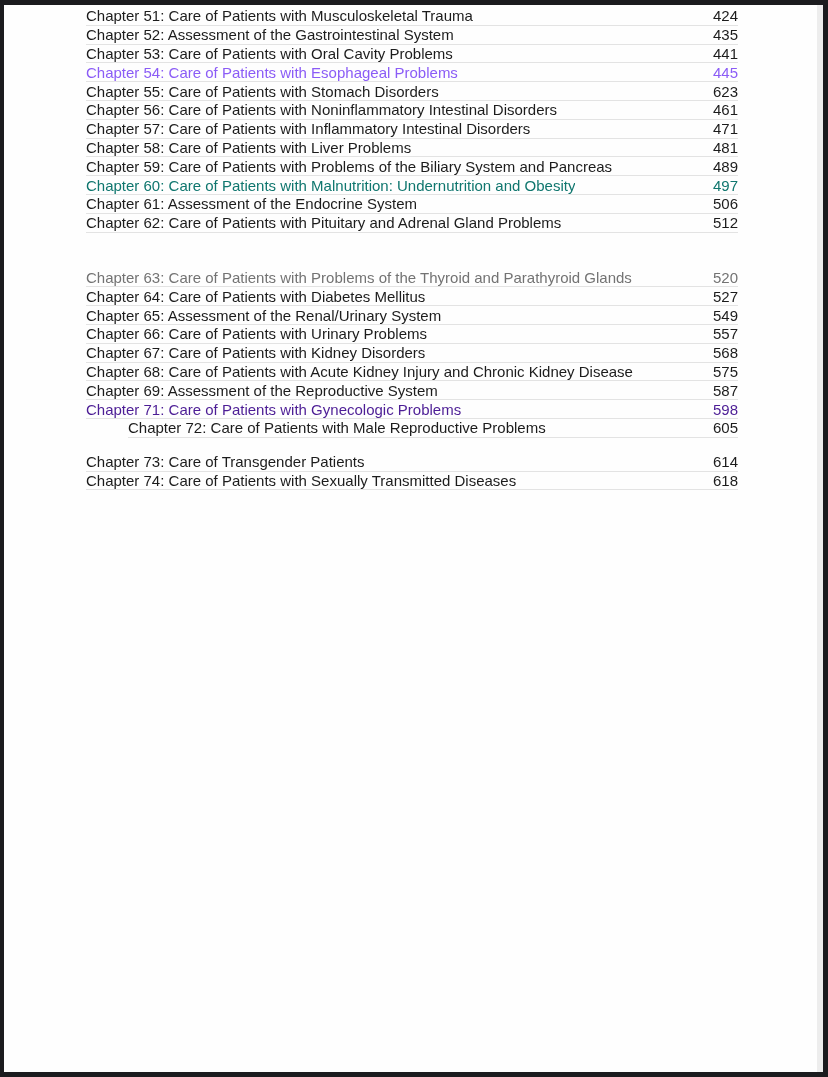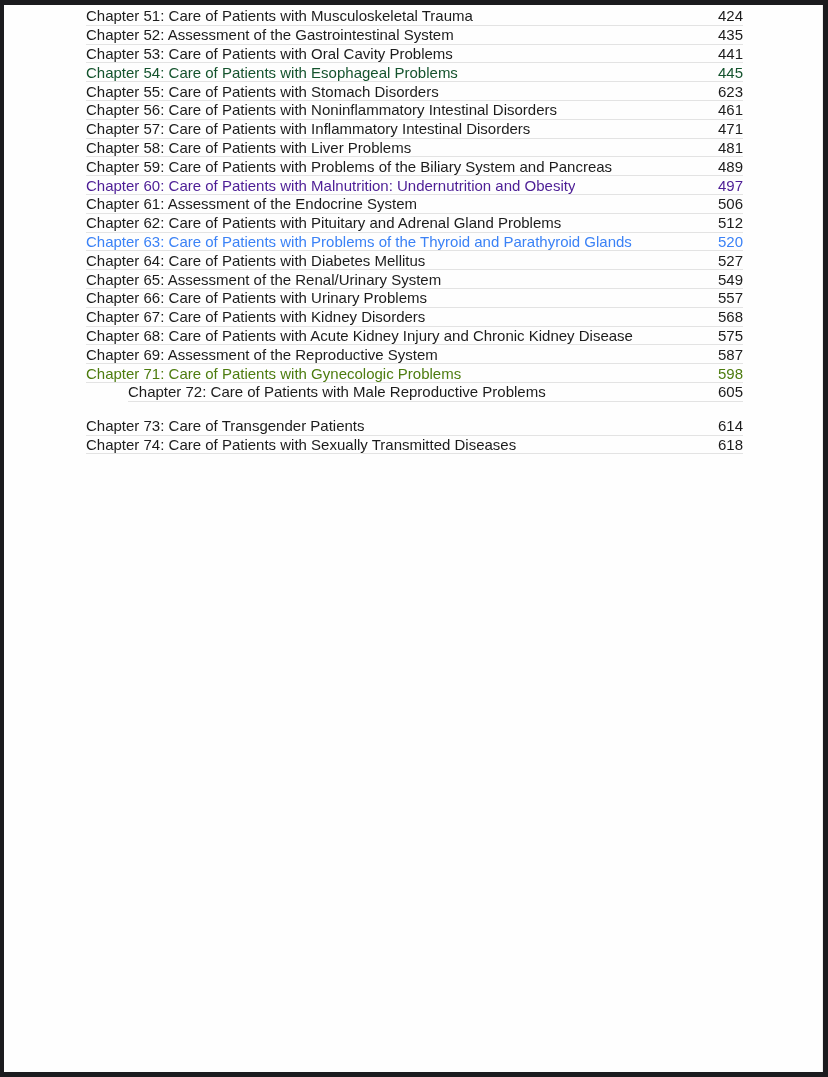--- a/index.html
+++ b/index.html
@@ -14,21 +14,21 @@
     overflow: hidden;
     font-family: "Liberation Sans", "DejaVu Sans", sans-serif;
   }
   .doc-page {
     position: absolute;
     top: 5px;
     left: 4px;
     right: 5px;
     bottom: 5px;
     background: #fefefe;
-    border-right: 1px solid #ec4899;
+    border-right: 6px solid #ec4899;
     box-sizing: border-box;
   }
   .toc-list {
     position: absolute;
     top: 2px;
     left: 82px;
     right: 79px;
   }
   .toc-row {
     display: flex;
@@ -59,21 +59,21 @@
         <span class="toc-page-num">424</span>
       </div>
       <div class="toc-row" style="color: rgb(28, 28, 28); border-bottom-color: rgb(227, 227, 227);">
         <span class="toc-label">Chapter 52: Assessment of the Gastrointestinal System</span>
         <span class="toc-page-num">435</span>
       </div>
       <div class="toc-row" style="color: rgb(28, 28, 28); border-bottom-color: rgb(227, 227, 227); gap: 9px;">
         <span class="toc-label">Chapter 53: Care of Patients with Oral Cavity Problems</span>
         <span class="toc-page-num">441</span>
       </div>
-      <div class="toc-row" style="color: #14532d; border-bottom-color: rgb(227, 227, 227); gap: 44px;">
+      <div class="toc-row" style="color: #8b5cf6; border-bottom-color: rgb(227, 227, 227); gap: 44px;">
         <span class="toc-label">Chapter 54: Care of Patients with Esophageal Problems</span>
         <span class="toc-page-num">445</span>
       </div>
       <div class="toc-row" style="color: rgb(28, 28, 28); border-bottom-color: rgb(227, 227, 227);">
         <span class="toc-label">Chapter 55: Care of Patients with Stomach Disorders</span>
         <span class="toc-page-num">623</span>
       </div>
       <div class="toc-row" style="color: rgb(28, 28, 28); border-bottom-color: rgb(227, 227, 227);">
         <span class="toc-label">Chapter 56: Care of Patients with Noninflammatory Intestinal Disorders</span>
         <span class="toc-page-num">461</span>
@@ -83,33 +83,33 @@
         <span class="toc-page-num">471</span>
       </div>
       <div class="toc-row" style="color: rgb(28, 28, 28); border-bottom-color: rgb(227, 227, 227);">
         <span class="toc-label">Chapter 58: Care of Patients with Liver Problems</span>
         <span class="toc-page-num">481</span>
       </div>
       <div class="toc-row" style="color: rgb(28, 28, 28); border-bottom-color: rgb(227, 227, 227);">
         <span class="toc-label">Chapter 59: Care of Patients with Problems of the Biliary System and Pancreas</span>
         <span class="toc-page-num">489</span>
       </div>
-      <div class="toc-row" style="color: #4c1d95; border-bottom-color: rgb(227, 227, 227);">
+      <div class="toc-row" style="color: #0f766e; border-bottom-color: rgb(227, 227, 227);">
         <span class="toc-label">Chapter 60: Care of Patients with Malnutrition: Undernutrition and Obesity</span>
         <span class="toc-page-num">497</span>
       </div>
       <div class="toc-row" style="color: rgb(28, 28, 28); border-bottom-color: rgb(227, 227, 227);">
         <span class="toc-label">Chapter 61: Assessment of the Endocrine System</span>
         <span class="toc-page-num">506</span>
       </div>
       <div class="toc-row" style="color: rgb(28, 28, 28); border-bottom-color: rgb(227, 227, 227);">
         <span class="toc-label">Chapter 62: Care of Patients with Pituitary and Adrenal Gland Problems</span>
         <span class="toc-page-num">512</span>
       </div>
-      <div class="toc-row" style="color: #3b82f6; border-bottom-color: rgb(227, 227, 227);">
+      <div class="toc-row" style="color: #737373; border-bottom-color: rgb(227, 227, 227); margin-top: 36px;">
         <span class="toc-label">Chapter 63: Care of Patients with Problems of the Thyroid and Parathyroid Glands</span>
         <span class="toc-page-num">520</span>
       </div>
       <div class="toc-row" style="color: rgb(28, 28, 28); border-bottom-color: rgb(227, 227, 227);">
         <span class="toc-label">Chapter 64: Care of Patients with Diabetes Mellitus</span>
         <span class="toc-page-num">527</span>
       </div>
       <div class="toc-row" style="color: rgb(28, 28, 28); border-bottom-color: rgb(227, 227, 227);">
         <span class="toc-label">Chapter 65: Assessment of the Renal/Urinary System</span>
         <span class="toc-page-num">549</span>
@@ -123,21 +123,21 @@
         <span class="toc-page-num">568</span>
       </div>
       <div class="toc-row" style="color: rgb(28, 28, 28); border-bottom-color: rgb(227, 227, 227);">
         <span class="toc-label">Chapter 68: Care of Patients with Acute Kidney Injury and Chronic Kidney Disease</span>
         <span class="toc-page-num">575</span>
       </div>
       <div class="toc-row" style="color: rgb(28, 28, 28); border-bottom-color: rgb(227, 227, 227); align-items: flex-end;">
         <span class="toc-label">Chapter 69: Assessment of the Reproductive System</span>
         <span class="toc-page-num">587</span>
       </div>
-      <div class="toc-row" style="color: #4d7c0f; border-bottom-color: rgb(227, 227, 227);">
+      <div class="toc-row" style="color: #4c1d95; border-bottom-color: rgb(227, 227, 227);">
         <span class="toc-label">Chapter 71: Care of Patients with Gynecologic Problems</span>
         <span class="toc-page-num">598</span>
       </div>
       <div class="toc-row" style="color: rgb(28, 28, 28); border-bottom-color: rgb(227, 227, 227); margin-left: 42px;">
         <span class="toc-label">Chapter 72: Care of Patients with Male Reproductive Problems</span>
         <span class="toc-page-num">605</span>
       </div>
       <div class="toc-row" style="color: rgb(28, 28, 28); border-bottom-color: rgb(227, 227, 227); margin-top: 15px;">
         <span class="toc-label">Chapter 73: Care of Transgender Patients</span>
         <span class="toc-page-num">614</span>

